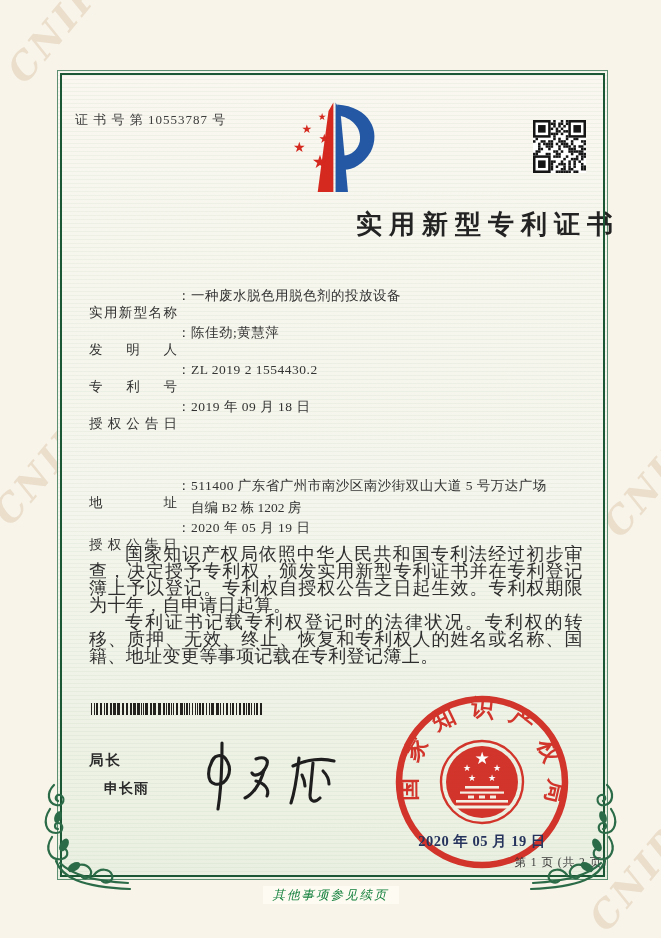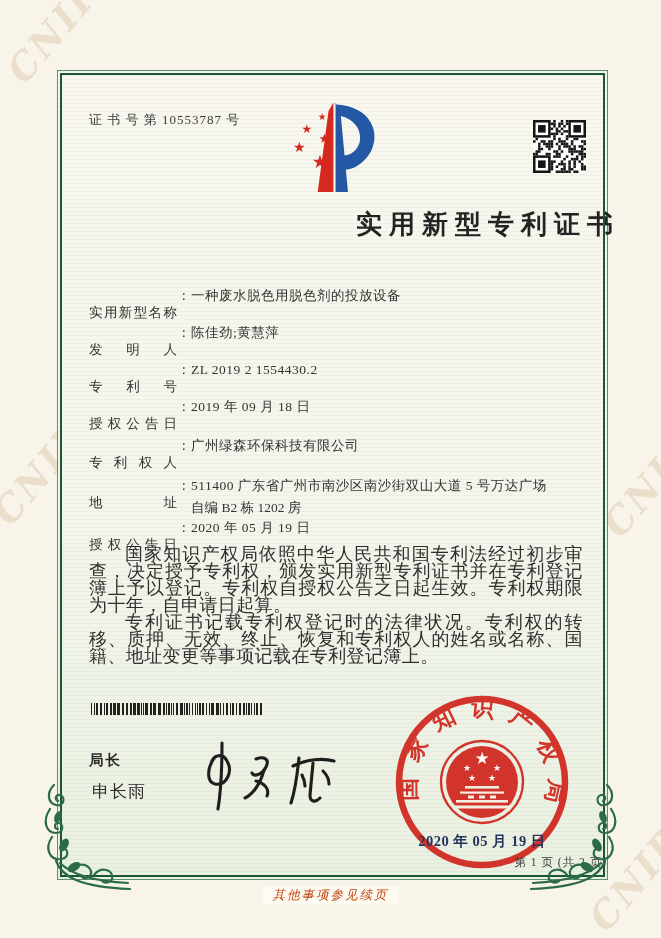--- a/index.html
+++ b/index.html
@@ -11,49 +11,49 @@
       transform:rotate(-50deg);white-space:nowrap;pointer-events:none;}
 
   .frame{position:absolute;left:57px;top:70px;width:549px;height:808px;
          border:1px solid #5d8f72;
          background:
            repeating-linear-gradient(180deg, rgba(110,155,115,0.07) 0 1px, rgba(0,0,0,0) 1px 4px),
            linear-gradient(180deg,#f9f7ef 0%,#f4f5ec 55%,#eaf0e1 100%);}
   .frame::after{content:"";position:absolute;inset:2px;border:2px solid #1b5734;pointer-events:none;}
 
   .abs{position:absolute;}
-  .cert-no{left:31px;top:40px;font-size:13px;color:#3c3c3c;letter-spacing:1px;}
+  .cert-no{left:17px;top:40px;font-size:13px;color:#3c3c3c;letter-spacing:1px;}
   .title{left:13px;top:136px;width:549px;text-align:right;font-size:26px;font-weight:700;
          color:#232323;letter-spacing:7px;text-indent:7px;}
 
   .row{left:31px;font-size:13.5px;color:#333;white-space:nowrap;}
   .flabel{display:inline-block;width:88px;text-align:justify;text-align-last:justify;vertical-align:top;margin-top:17px;}
   .colon{display:inline-block;width:14px;}
   .fvalue{letter-spacing:0.5px;}
   .addr2{left:133px;font-size:13.5px;color:#333;}
   .pair2{left:284px;font-size:13.5px;color:#333;white-space:nowrap;}
   .pair2 .flabel{width:82px;}
 
   .legal{left:31px;top:475px;width:494px;font-size:18px;line-height:17px;color:#2e2e2e;
          text-align:justify;letter-spacing:0.4px;}
   .legal p{margin:0;text-indent:2em;}
 
   .sig-role{left:31px;top:680px;font-family:"Liberation Sans","DejaVu Sans",sans-serif;
             font-size:14.5px;font-weight:600;color:#2b2b2b;letter-spacing:2px;}
-  .sig-name{left:34px;top:709px;font-family:"Liberation Sans","DejaVu Sans",sans-serif;
-            font-size:17px;font-weight:400;color:#2b2b2b;letter-spacing:1px;}
+  .sig-name{left:46px;top:709px;font-family:"Liberation Sans","DejaVu Sans",sans-serif;
+            font-size:14px;font-weight:700;color:#2b2b2b;letter-spacing:1px;}
 
   .seal-wrap{left:336px;top:623px;width:176px;height:176px;}
   .seal-date{left:341px;top:761px;width:166px;text-align:center;font-size:14.5px;
              color:#26335c;font-weight:600;letter-spacing:0.5px;}
 
   .pageno{left:0;top:784px;width:549px;text-align:right;font-size:11.5px;color:#3a3a3a;letter-spacing:1px;}
 
   .note{position:absolute;left:0;top:887px;width:661px;text-align:center;font-size:12.5px;
-        font-style:italic;color:#c2410c;letter-spacing:2px;}
+        font-style:italic;color:#15803d;letter-spacing:2px;}
   .note span{background:#fdfbf2;padding:2px 10px;}
 
   .flourish{position:absolute;width:92px;height:112px;}
   .flourish.bl{left:40px;top:783px;}
   .flourish.br{left:529px;top:783px;transform:scaleX(-1);}
 </style>
 </head>
 <body>
 
 <div class="page">
@@ -239,23 +239,20 @@
     </div>
     <div class="abs row" style="top:253px;">
       <span class="flabel">发明人</span><span class="colon">：</span><span class="fvalue">陈佳劲;黄慧萍</span>
     </div>
     <div class="abs row" style="top:290px;">
       <span class="flabel">专利号</span><span class="colon">：</span><span class="fvalue">ZL 2019 2 1554430.2</span>
     </div>
     <div class="abs row" style="top:327px;">
       <span class="flabel">授权公告日</span><span class="colon">：</span><span class="fvalue">2019 年 09 月 18 日</span>
     </div>
-    <div class="abs row" style="top:366px;">
-      <span class="flabel">专利权人</span><span class="colon">：</span><span class="fvalue">广州绿森环保科技有限公司</span>
-    </div>
     <div class="abs row" style="top:406px;">
       <span class="flabel">地址</span><span class="colon">：</span><span class="fvalue">511400 广东省广州市南沙区南沙街双山大道 5 号万达广场</span>
     </div>
     <div class="abs addr2" style="top:428px;text-align:center;">自编 B2 栋 1202 房</div>
     <div class="abs row" style="top:448px;">
       <span class="flabel">授权公告日</span><span class="colon">：</span><span class="fvalue">2020 年 05 月 19 日</span>
     </div>
 
     <div class="abs legal">
       <p>国家知识产权局依照中华人民共和国专利法经过初步审查，决定授予专利权，颁发实用新型专利证书并在专利登记簿上予以登记。专利权自授权公告之日起生效。专利权期限为十年，自申请日起算。</p>

